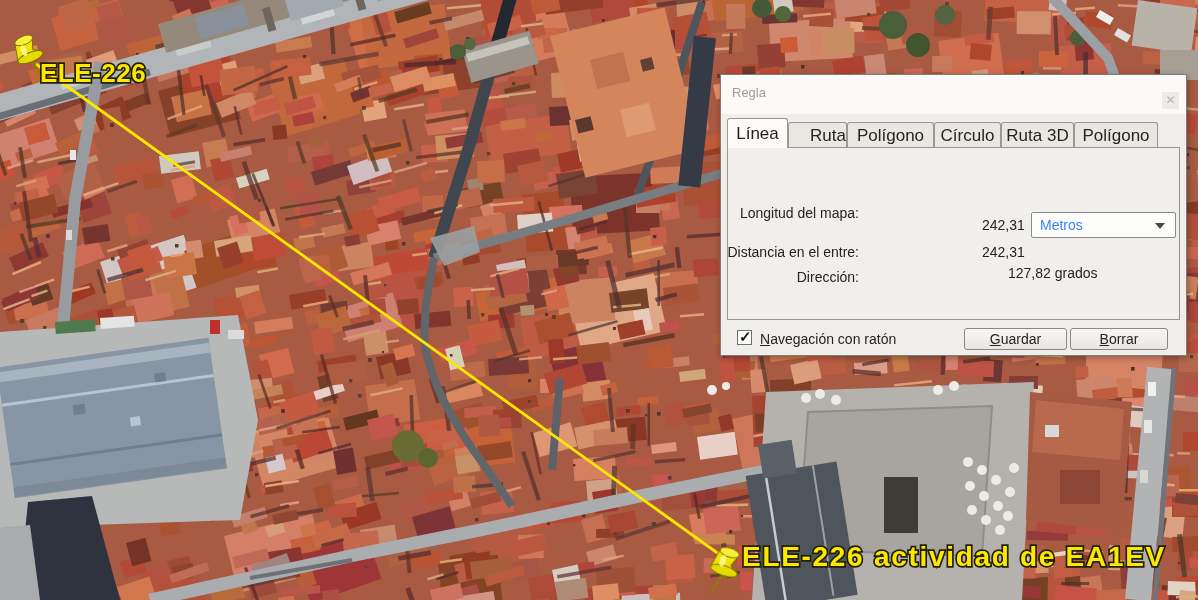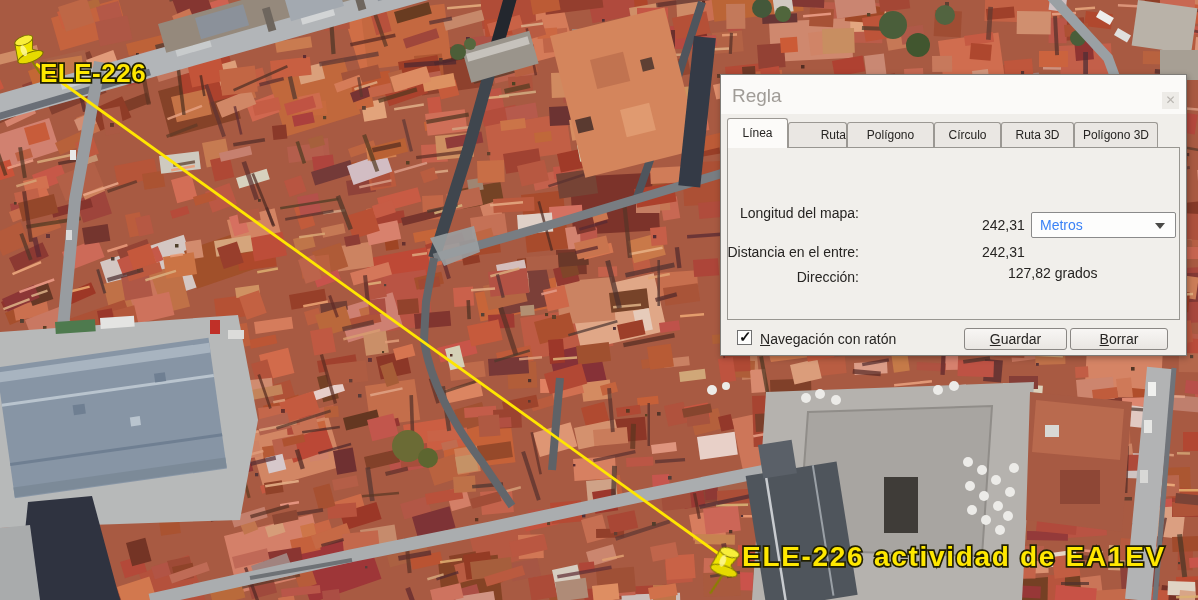--- a/index.html
+++ b/index.html
@@ -2,26 +2,26 @@
 <html><head>
 <meta charset="utf-8">
 <style>
   html,body { margin:0; padding:0; width:1198px; height:600px; overflow:hidden;
                font-family:"Liberation Sans", sans-serif; }
   #stage { position:relative; width:1198px; height:600px; overflow:hidden; }
   .dlg { position:absolute; left:720px; top:74px; width:465px; height:280px;
           background:#f0eeea; border:1px solid #7e7c78;
           box-shadow:1px 2px 6px rgba(0,0,0,0.30); }
   .dlg-title { position:absolute; left:0; top:0; width:100%; height:39px; background:#fbfaf8; }
-  .dlg-title span { position:absolute; left:11px; top:10px; font-size:19px; color:#a09c97; }
+  .dlg-title span { position:absolute; left:11px; top:10px; font-size:13px; color:#a09c97; }
   .dlg-close { position:absolute; right:7px; top:17px; width:17px; height:17px; background:#edebe7;
                 color:#b8b5b0; font-size:12px; text-align:center; line-height:16px; }
   .tab { position:absolute; box-sizing:border-box; background:#eae7e3; border:1px solid #9b9893;
           border-bottom:none; border-radius:3px 3px 0 0; text-align:center; color:#262422;
-          font-size:12px; top:47px; height:25px; line-height:25px; }
+          font-size:17px; top:47px; height:25px; line-height:25px; }
   .tab.active { background:#fcfbf9; top:43px; height:30px; line-height:29px; z-index:3; }
   .pane { position:absolute; box-sizing:border-box; left:6px; top:72px; width:453px; height:173px;
            border:1px solid #989691; background:#f1efeb; }
   .dtext { position:absolute; font-size:14px; color:#262422; white-space:nowrap; z-index:2; }
   .ddl { position:absolute; z-index:2; box-sizing:border-box; left:310px; top:137px; width:145px; height:26px;
           background:#fdfdfc; border:1px solid #8a8a8a; border-radius:2px; font-size:14px;
           color:#3b82f6; line-height:24px; padding-left:8px; }
   .ddl .arr { position:absolute; right:10px; top:10px; width:0; height:0;
                border-left:5px solid transparent; border-right:5px solid transparent;
                border-top:6px solid #4a4a48; }

